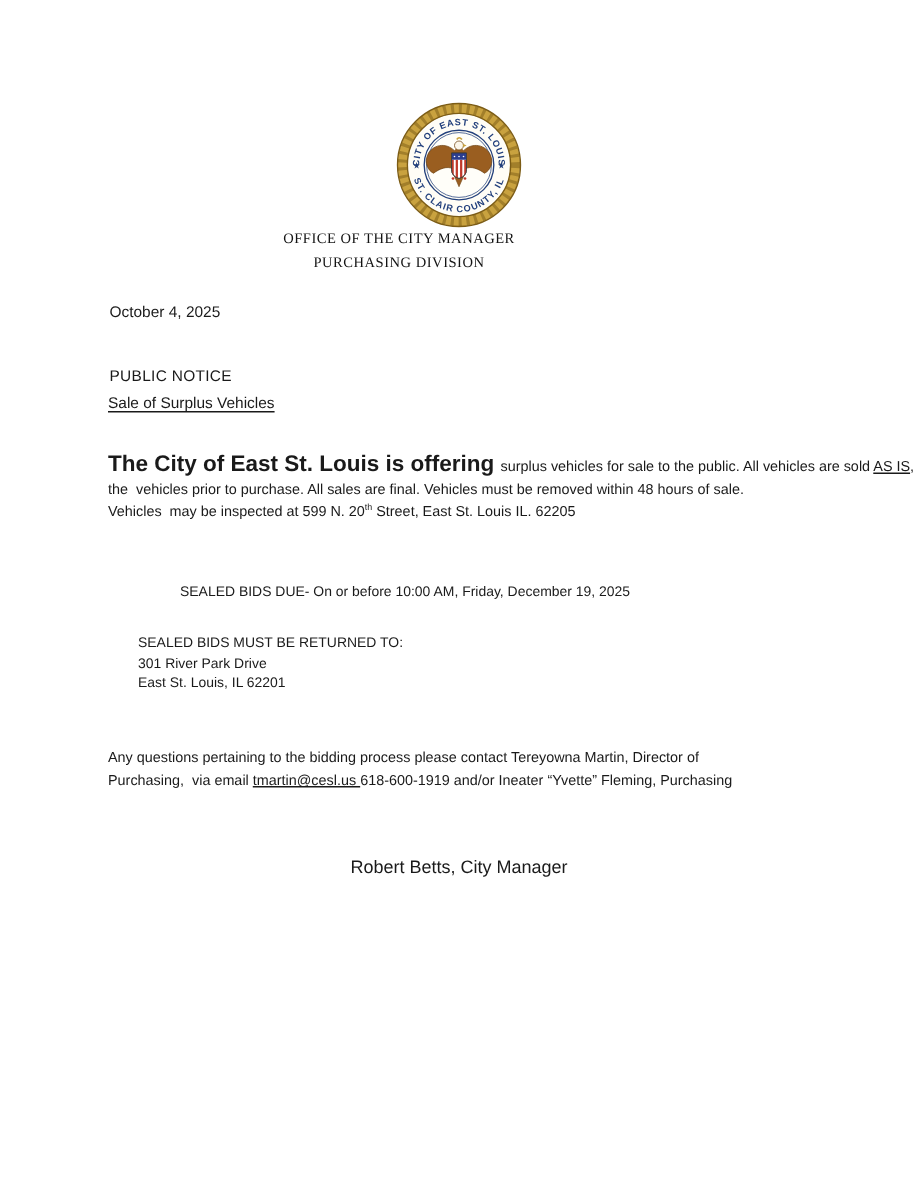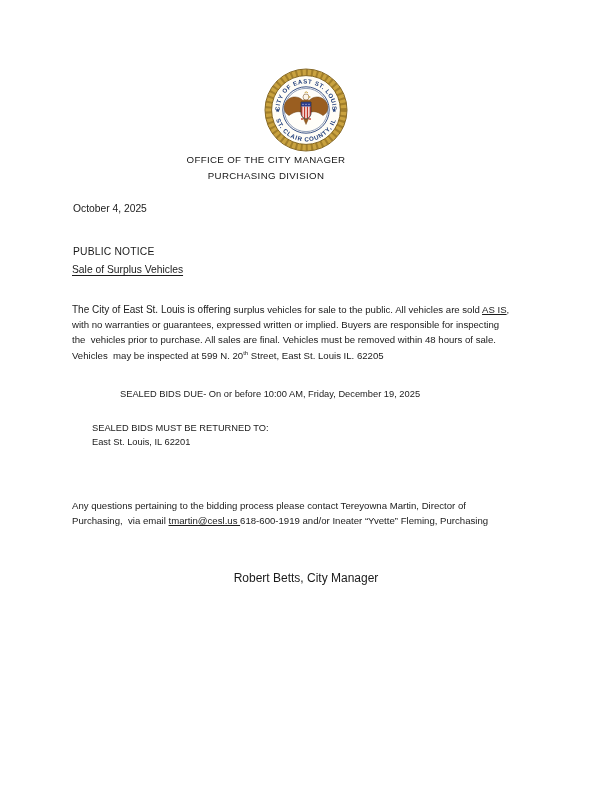--- a/index.html
+++ b/index.html
@@ -3,27 +3,27 @@
 <meta charset="utf-8">
 <style>
   html,body { margin:0; padding:0; background:#ffffff; }
   .page {
     position:relative; width:612px; height:792px; background:#ffffff;
     font-family:"Liberation Sans", sans-serif; color:#1a1a1a; overflow:hidden;
   }
   .abs { position:absolute; }
   .line { white-space:pre; }
   .u { text-decoration:underline; text-underline-offset:1px;text-align:center; }
-  .big { font-size:10px; }
+  .big { font-size:15px;font-weight:bold; }
   sup { font-size:62%; vertical-align:super; line-height:0; }
 
   .seal { left:264px; top:68px; width:84px; height:84px; }
 
   .hdr { top:152px; left:0; width:532px; text-align:center;
-         font-size:9.7px; letter-spacing:0.35px; color:#141414; }
+         font-size:9.7px; letter-spacing:0.35px; color:#141414;font-family:Liberation Serif, serif; }
   .hdr div { line-height:16.4px; white-space:pre; }
 
   .date-line     { left:73px; top:203px; font-size:10.3px; }
   .notice-title  { left:73px; top:246px; font-size:10.3px; letter-spacing:0.2px;text-align:right; }
   .notice-subj   { left:72px; top:264px; font-size:10.3px; text-decoration:underline; text-underline-offset:1.5px; }
 
   .intro   { left:72px; top:302px; font-size:9.6px; line-height:15.2px; }
   .bids    { left:77px; top:389px; font-size:9.3px;margin-left:43px; }
   .retblk  { left:72px; top:422px; font-size:9.3px; line-height:13.7px;margin-left:20px; }
   .contact { left:72px; top:498px; font-size:9.6px; line-height:15.3px; }
@@ -98,30 +98,30 @@
   </div>
 
   <div class="abs date-line">October 4, 2025</div>
 
   <div class="abs notice-title">PUBLIC NOTICE</div>
 
   <div class="abs notice-subj">Sale of Surplus Vehicles</div>
 
   <div class="abs intro">
       <div class="line"><span class="big">The City of East St. Louis is offering </span><span>surplus vehicles for sale to the public. All vehicles are sold </span><span class="u">AS IS</span><span>,</span></div>
-      <div class="line"><span>with no warranties or guarantees, expressed written or implied. Buyers are responsible for inspecting</span></div>
       <div class="line"><span>the  vehicles prior to purchase. All sales are final. Vehicles must be removed within 48 hours of sale.</span></div>
       <div class="line"><span>Vehicles  may be inspected at 599 N. 20</span><sup>th</sup><span> Street, East St. Louis IL. 62205</span></div>
     </div>
 
   <div class="abs bids line">SEALED BIDS DUE- On or before 10:00 AM, Friday, December 19, 2025</div>
 
   <div class="abs retblk">
     <div class="line">SEALED BIDS MUST BE RETURNED TO:</div>
     <div>
+        <div class="line"><span>301 River Park Drive</span></div>
         <div class="line"><span>East St. Louis, IL 62201</span></div>
       </div>
   </div>
 
   <div class="abs contact">
       <div class="line"><span>Any questions pertaining to the bidding process please contact Tereyowna Martin, Director of</span></div>
       <div class="line"><span>Purchasing,  via email </span><span class="u">tmartin@cesl.us </span><span>618-600-1919 and/or Ineater “Yvette” Fleming, Purchasing</span></div>
     </div>
 
   <div class="abs sig">Robert Betts, City Manager</div>

